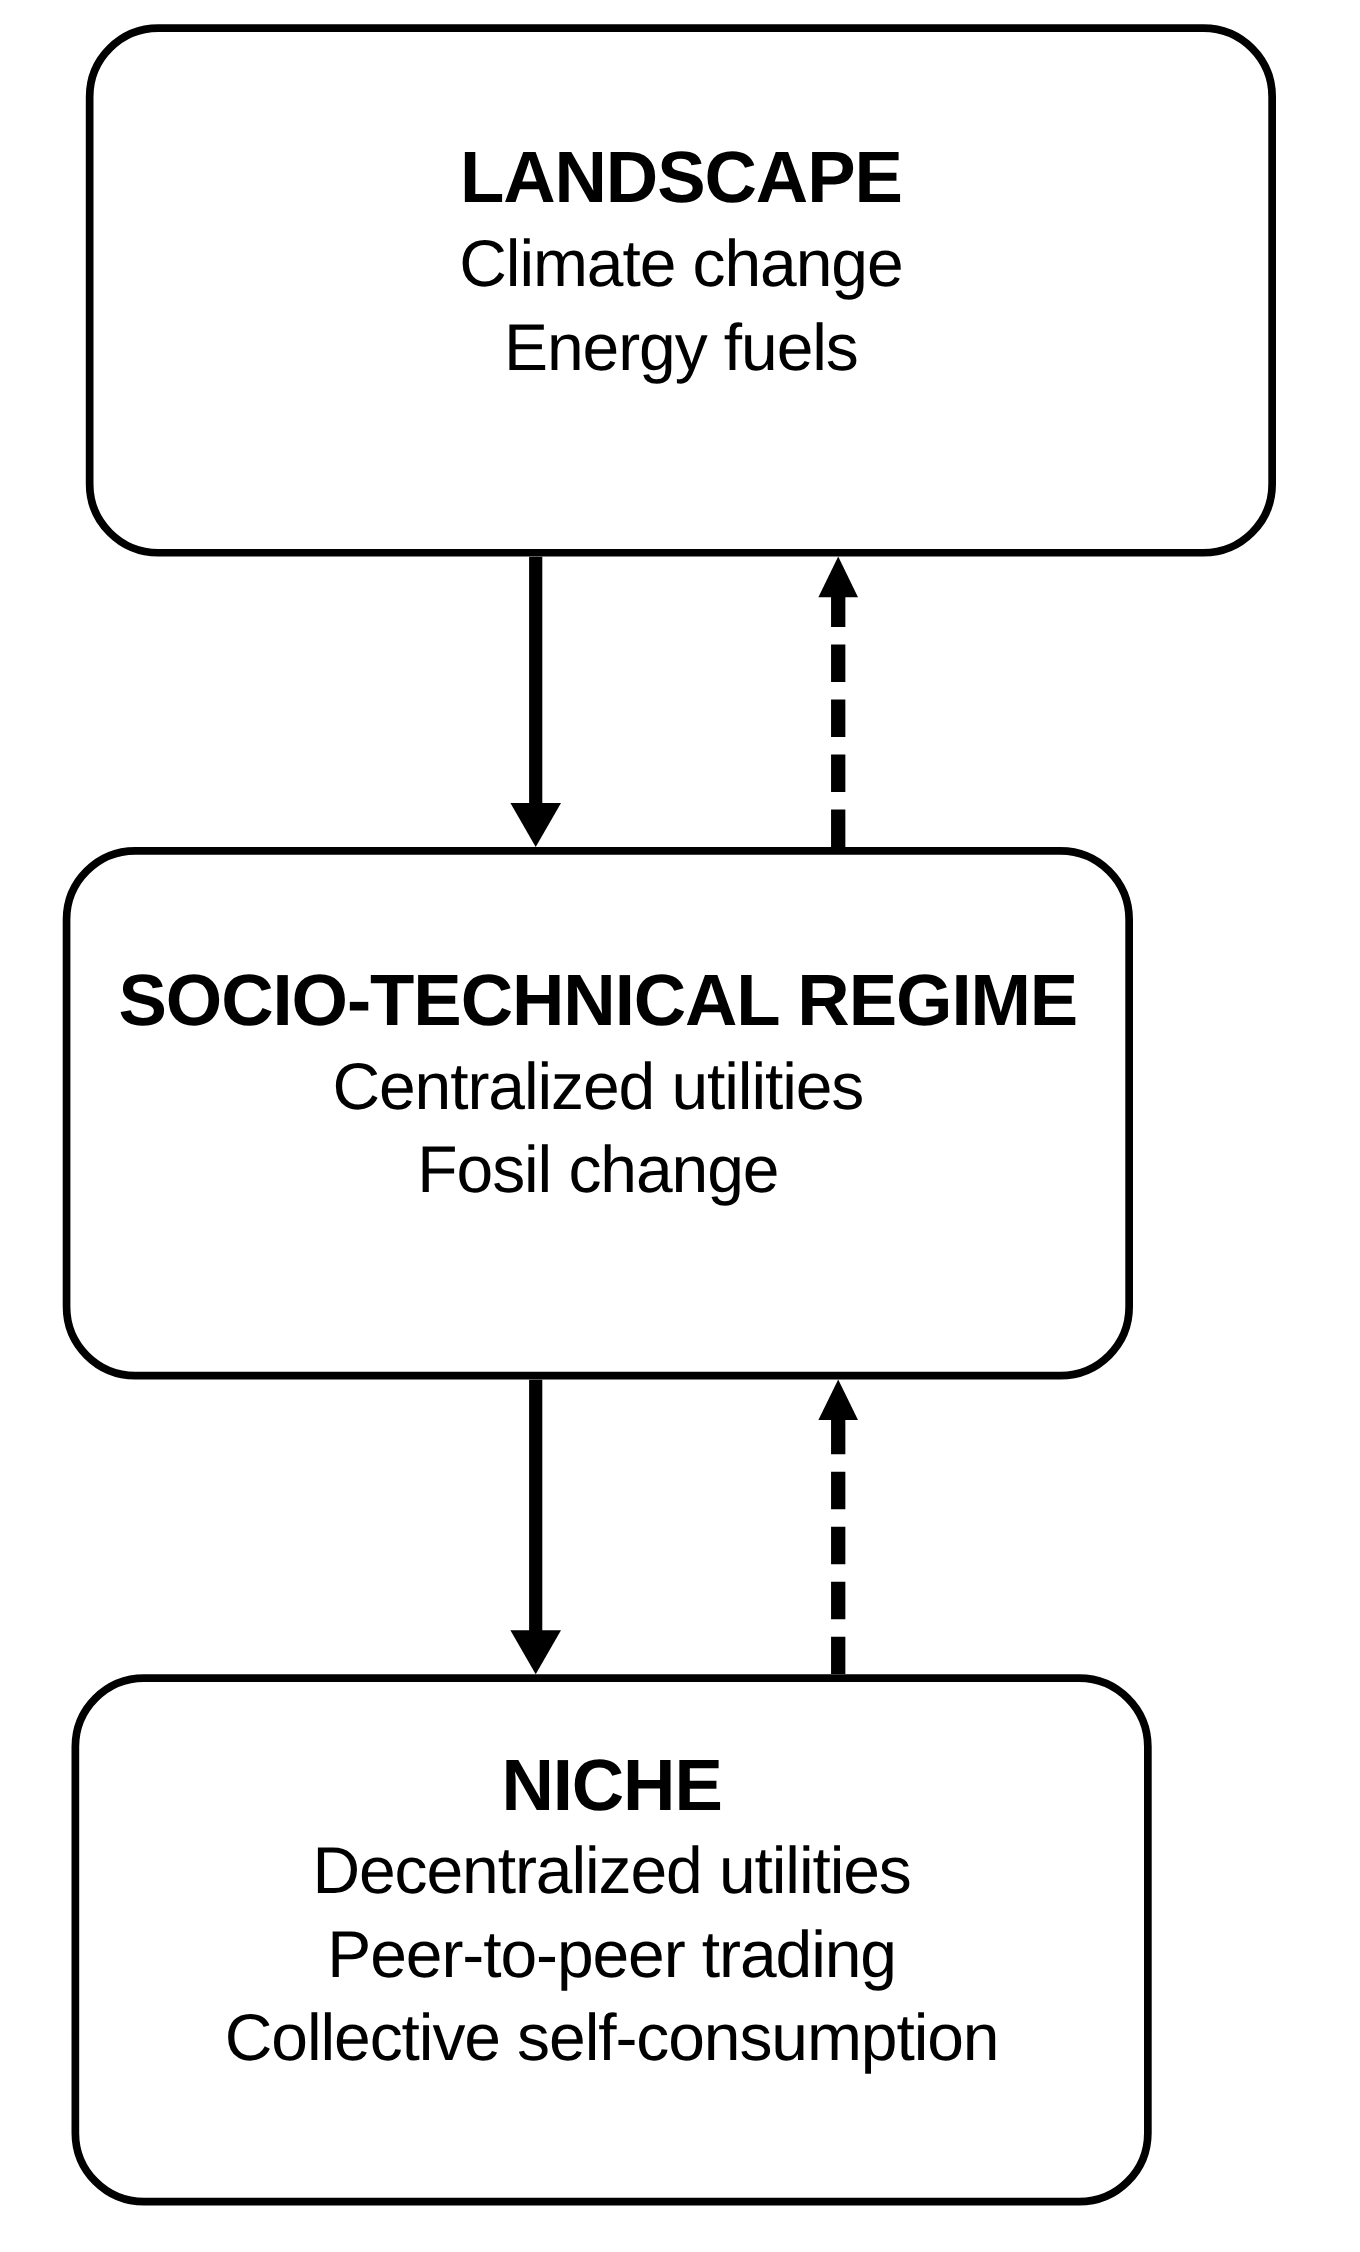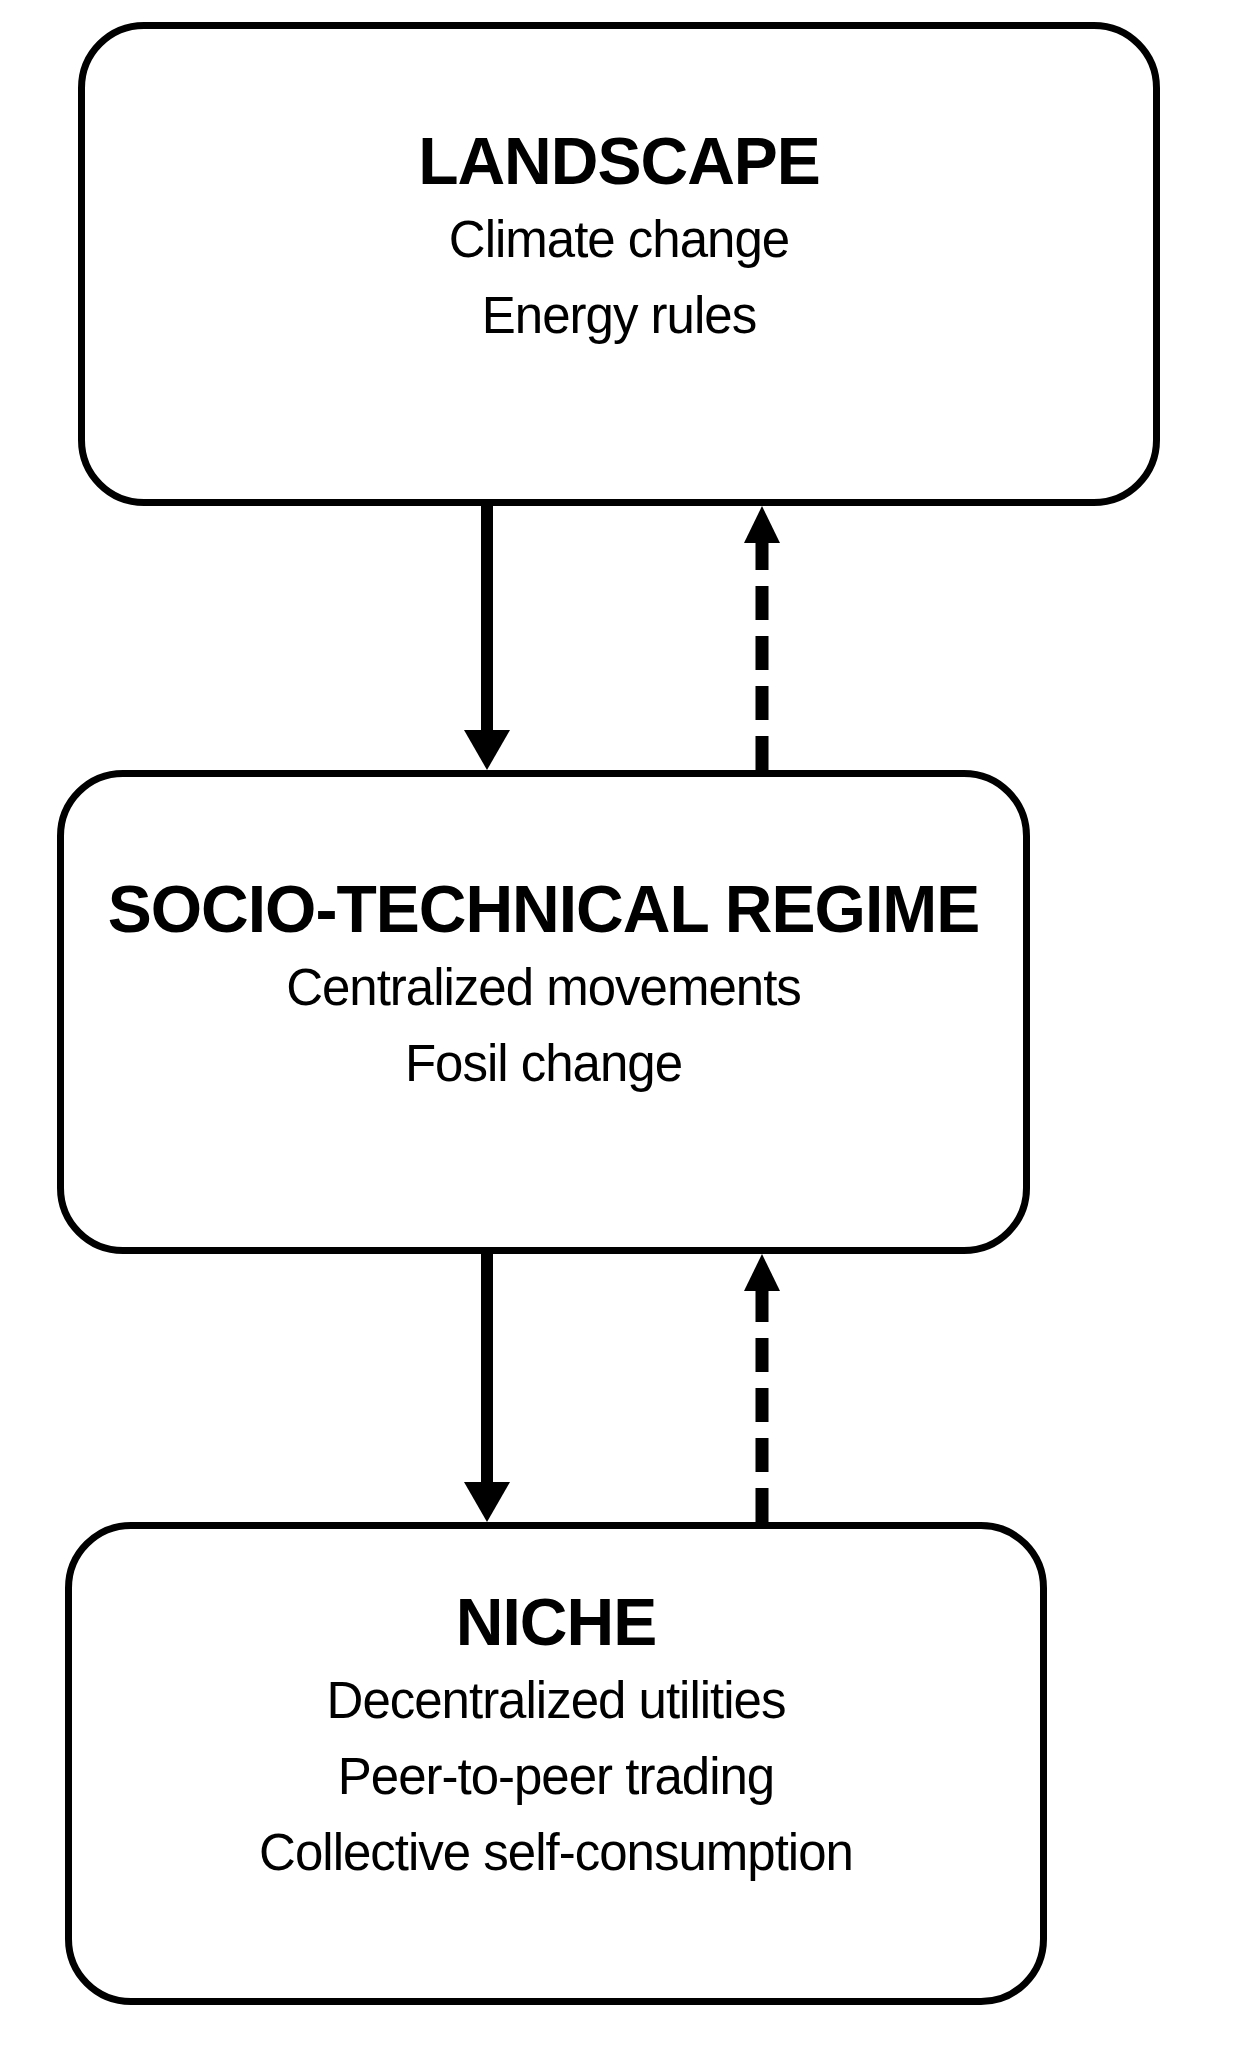--- a/index.html
+++ b/index.html
@@ -34,21 +34,21 @@
   .box-niche     { left: 65px;  top: 1522px; width: 982px; height: 483px; }
 
   .box-title {
     font-size: 66px;
     font-weight: 700;
     line-height: 82px;
     letter-spacing: -1px;
     white-space: nowrap;
   }
   .box-item {
-    font-size: 51px;
+    font-size: 60px;
     font-weight: 400;
     line-height: 76px;
     letter-spacing: -1px;
     white-space: nowrap;
   }
 
   .gap {
     position: absolute;
     left: 0;
     width: 1236px;
@@ -67,41 +67,41 @@
   .arrow svg { display: block; width: 100%; height: 100%; }
 </style>
 </head>
 <body>
 
 <div class="canvas">
 
   <div class="mlp-box box-landscape">
     <div class="box-title">LANDSCAPE</div>
     <div class="box-item">Climate change</div>
-    <div class="box-item">Energy rules</div>
+    <div class="box-item">Energy fuels</div>
   </div>
 
   <div class="gap gap-1">
     <div class="arrow arrow-solid">
       <svg viewBox="0 0 64 264" preserveAspectRatio="none" aria-hidden="true">
         <line x1="32" y1="0" x2="32" y2="228" stroke="#000000" stroke-width="12"></line>
         <polygon points="9,224 55,224 32,264" fill="#000000"></polygon>
       </svg>
     </div>
     <div class="arrow arrow-dashed">
       <svg viewBox="0 0 64 264" preserveAspectRatio="none" aria-hidden="true">
         <line x1="32" y1="264" x2="32" y2="34" stroke="#000000" stroke-width="13" stroke-dasharray="34 16"></line>
         <polygon points="14,37 50,37 32,0" fill="#000000"></polygon>
       </svg>
     </div>
   </div>
 
   <div class="mlp-box box-regime">
     <div class="box-title">SOCIO-TECHNICAL REGIME</div>
-    <div class="box-item">Centralized movements</div>
+    <div class="box-item">Centralized utilities</div>
     <div class="box-item">Fosil change</div>
   </div>
 
   <div class="gap gap-2">
     <div class="arrow arrow-solid">
       <svg viewBox="0 0 64 268" preserveAspectRatio="none" aria-hidden="true">
         <line x1="32" y1="0" x2="32" y2="232" stroke="#000000" stroke-width="12"></line>
         <polygon points="9,228 55,228 32,268" fill="#000000"></polygon>
       </svg>
     </div>

